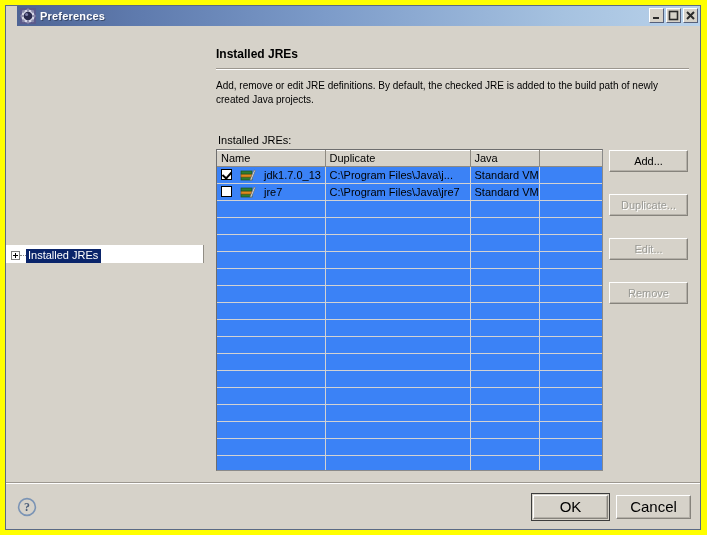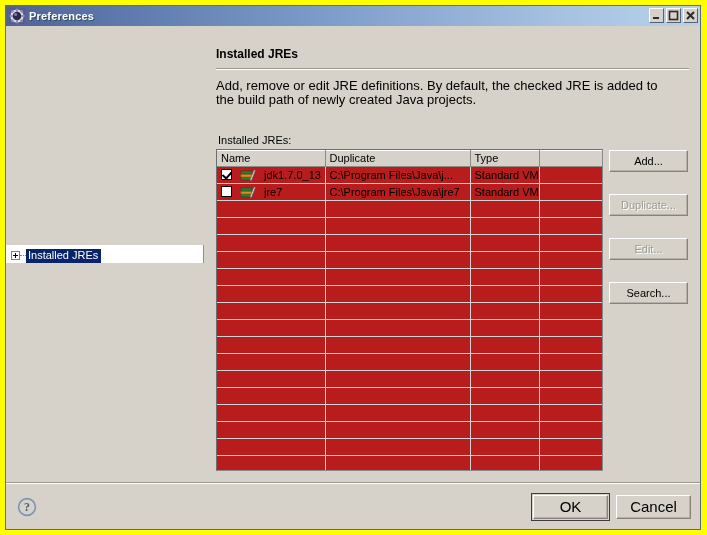--- a/index.html
+++ b/index.html
@@ -40,20 +40,21 @@
   
   #titlebar {
     position: relative;
     height: 20px;
     flex: 0 0 20px;
     background: linear-gradient(to right, #4e6494 0%, #5f7bae 18%, #7c9bc9 45%, #a6c2e0 80%, #b9d2ea 100%);
     display: flex;
     align-items: center;
     padding-left: 3px;
     box-sizing: border-box;
+    margin-left: 11px;
   }
   #title-icon {
     width: 16px; height: 16px;
     flex: 0 0 16px;
     position: relative;
     margin-right: 4px;
   }
   #title-icon svg { display: block; }
   #title-text {
     color: #ffffff;
@@ -165,42 +166,42 @@
     color: #000000;
     margin: 0 0 7px 0;
   }
   #title-sep {
     height: 0;
     border-top: 1px solid #9c978f;
     border-bottom: 1px solid #ffffff;
     margin: 0 0 9px 0;
   }
   #description {
-    font-size: 13px;
+    font-size: 10px;
     line-height: 14px;
     width: 460px;
     margin: 0 0 27px 0;
   }
   #table-label {
     font-size: 11px;
     margin: 0 0 3px 2px;
   }
 
   #table-row-area {
     display: flex;
     align-items: flex-start;
   }
 
   
   #jre-table {
     width: 387px;
     flex: 0 0 387px;
     height: 322px;
     box-sizing: border-box;
-    background: #b91c1c;
+    background: #3b82f6;
     border: 1px solid #8a8a8a;
     border-top-color: #6e6e6e;
     border-left-color: #6e6e6e;
     overflow: hidden;
     position: relative;
   }
   table.grid {
     width: 100%;
     border-collapse: collapse;
     table-layout: fixed;
@@ -405,21 +406,21 @@
               <colgroup>
                 <col style="width:108px">
                 <col style="width:145px">
                 <col style="width:69px">
                 <col style="width:63px">
               </colgroup>
               <thead>
                 <tr>
                   <th>Name</th>
                   <th>Duplicate</th>
-                  <th>Type</th>
+                  <th>Java</th>
                   <th></th>
                 </tr>
               </thead>
               <tbody id="table-body">
                   <tr>
                     <td class="c-name">
                       <span class="name-cell">
                         <span class="chk checked"></span>
                         <span class="jre-icon">
                           <svg width="16" height="14" viewBox="0 0 16 14">
@@ -552,21 +553,21 @@
                     <td>&nbsp;</td>
                   </tr>
                 </tbody>
             </table>
           </div>
 
           <div id="side-buttons">
               <button class="sbtn">Add...</button>
               <button class="sbtn disabled">Duplicate...</button>
               <button class="sbtn disabled">Edit...</button>
-              <button class="sbtn">Search...</button>
+              <button class="sbtn disabled">Remove</button>
             </div>
 
         </div>
       </div>
     </div>
 
     <div id="bottom-sep"></div>
     <div id="bottom-bar">
       <span id="help-icon">
         <svg width="20" height="20" viewBox="0 0 20 20">

